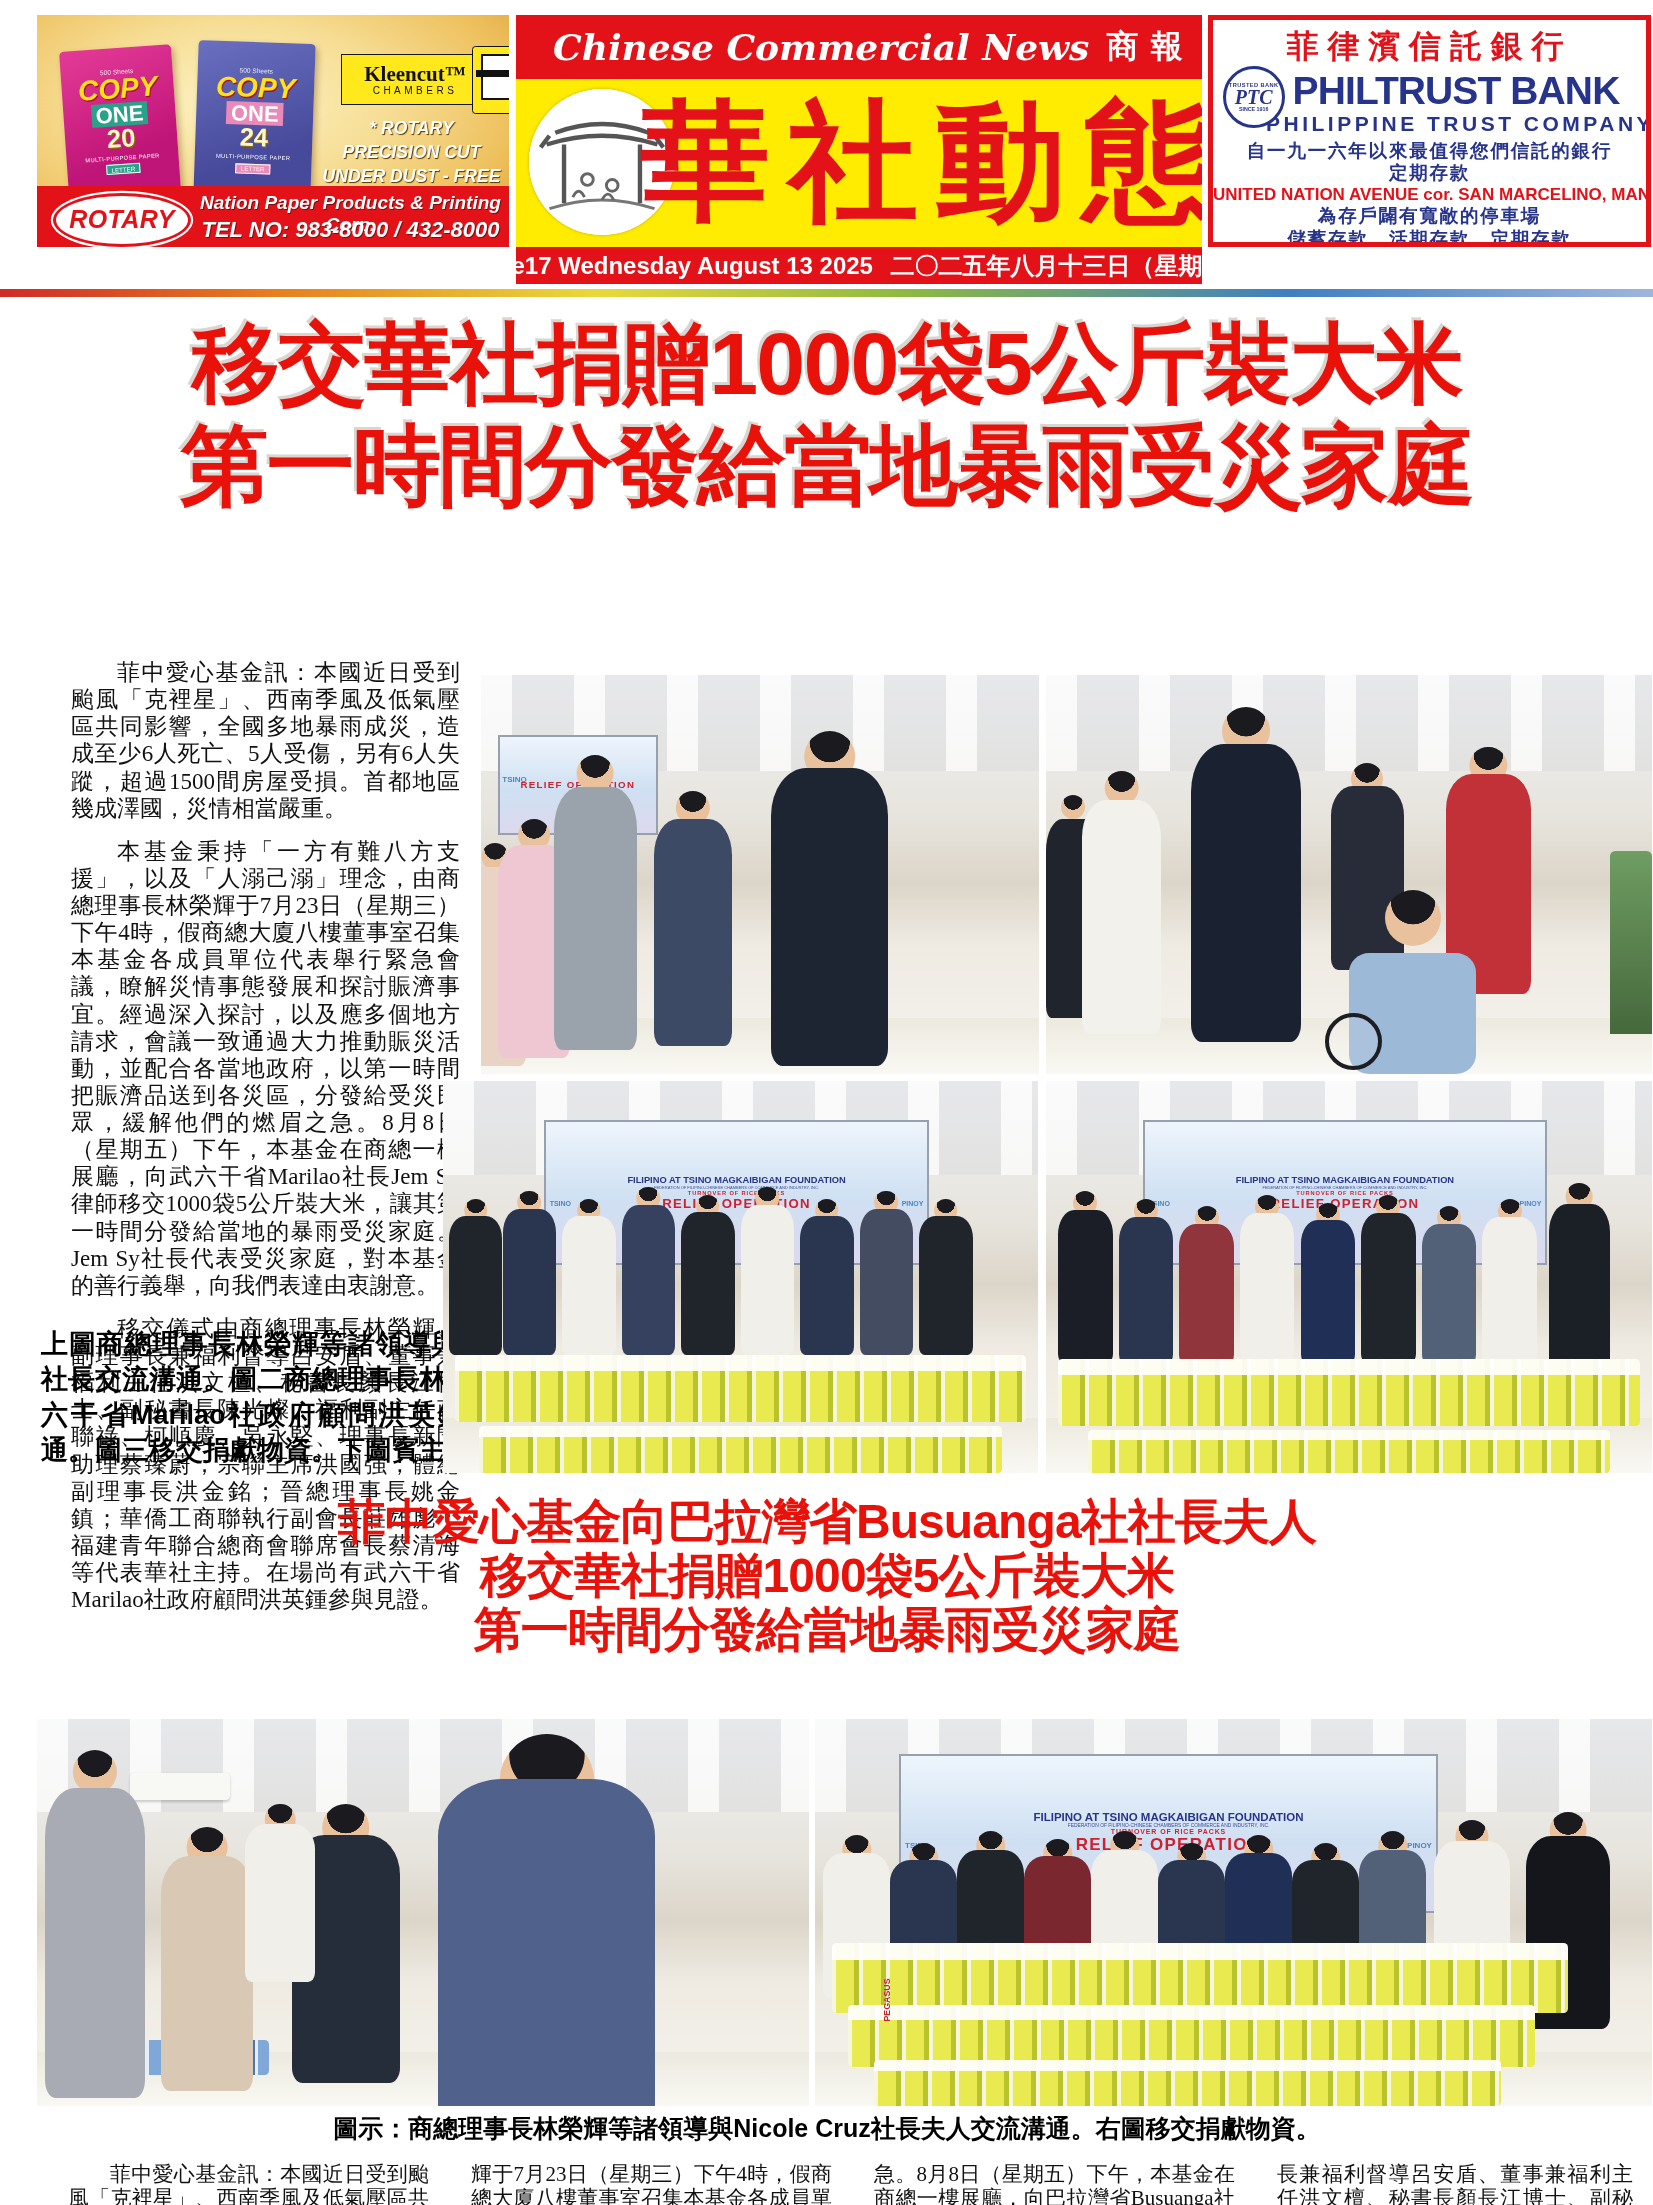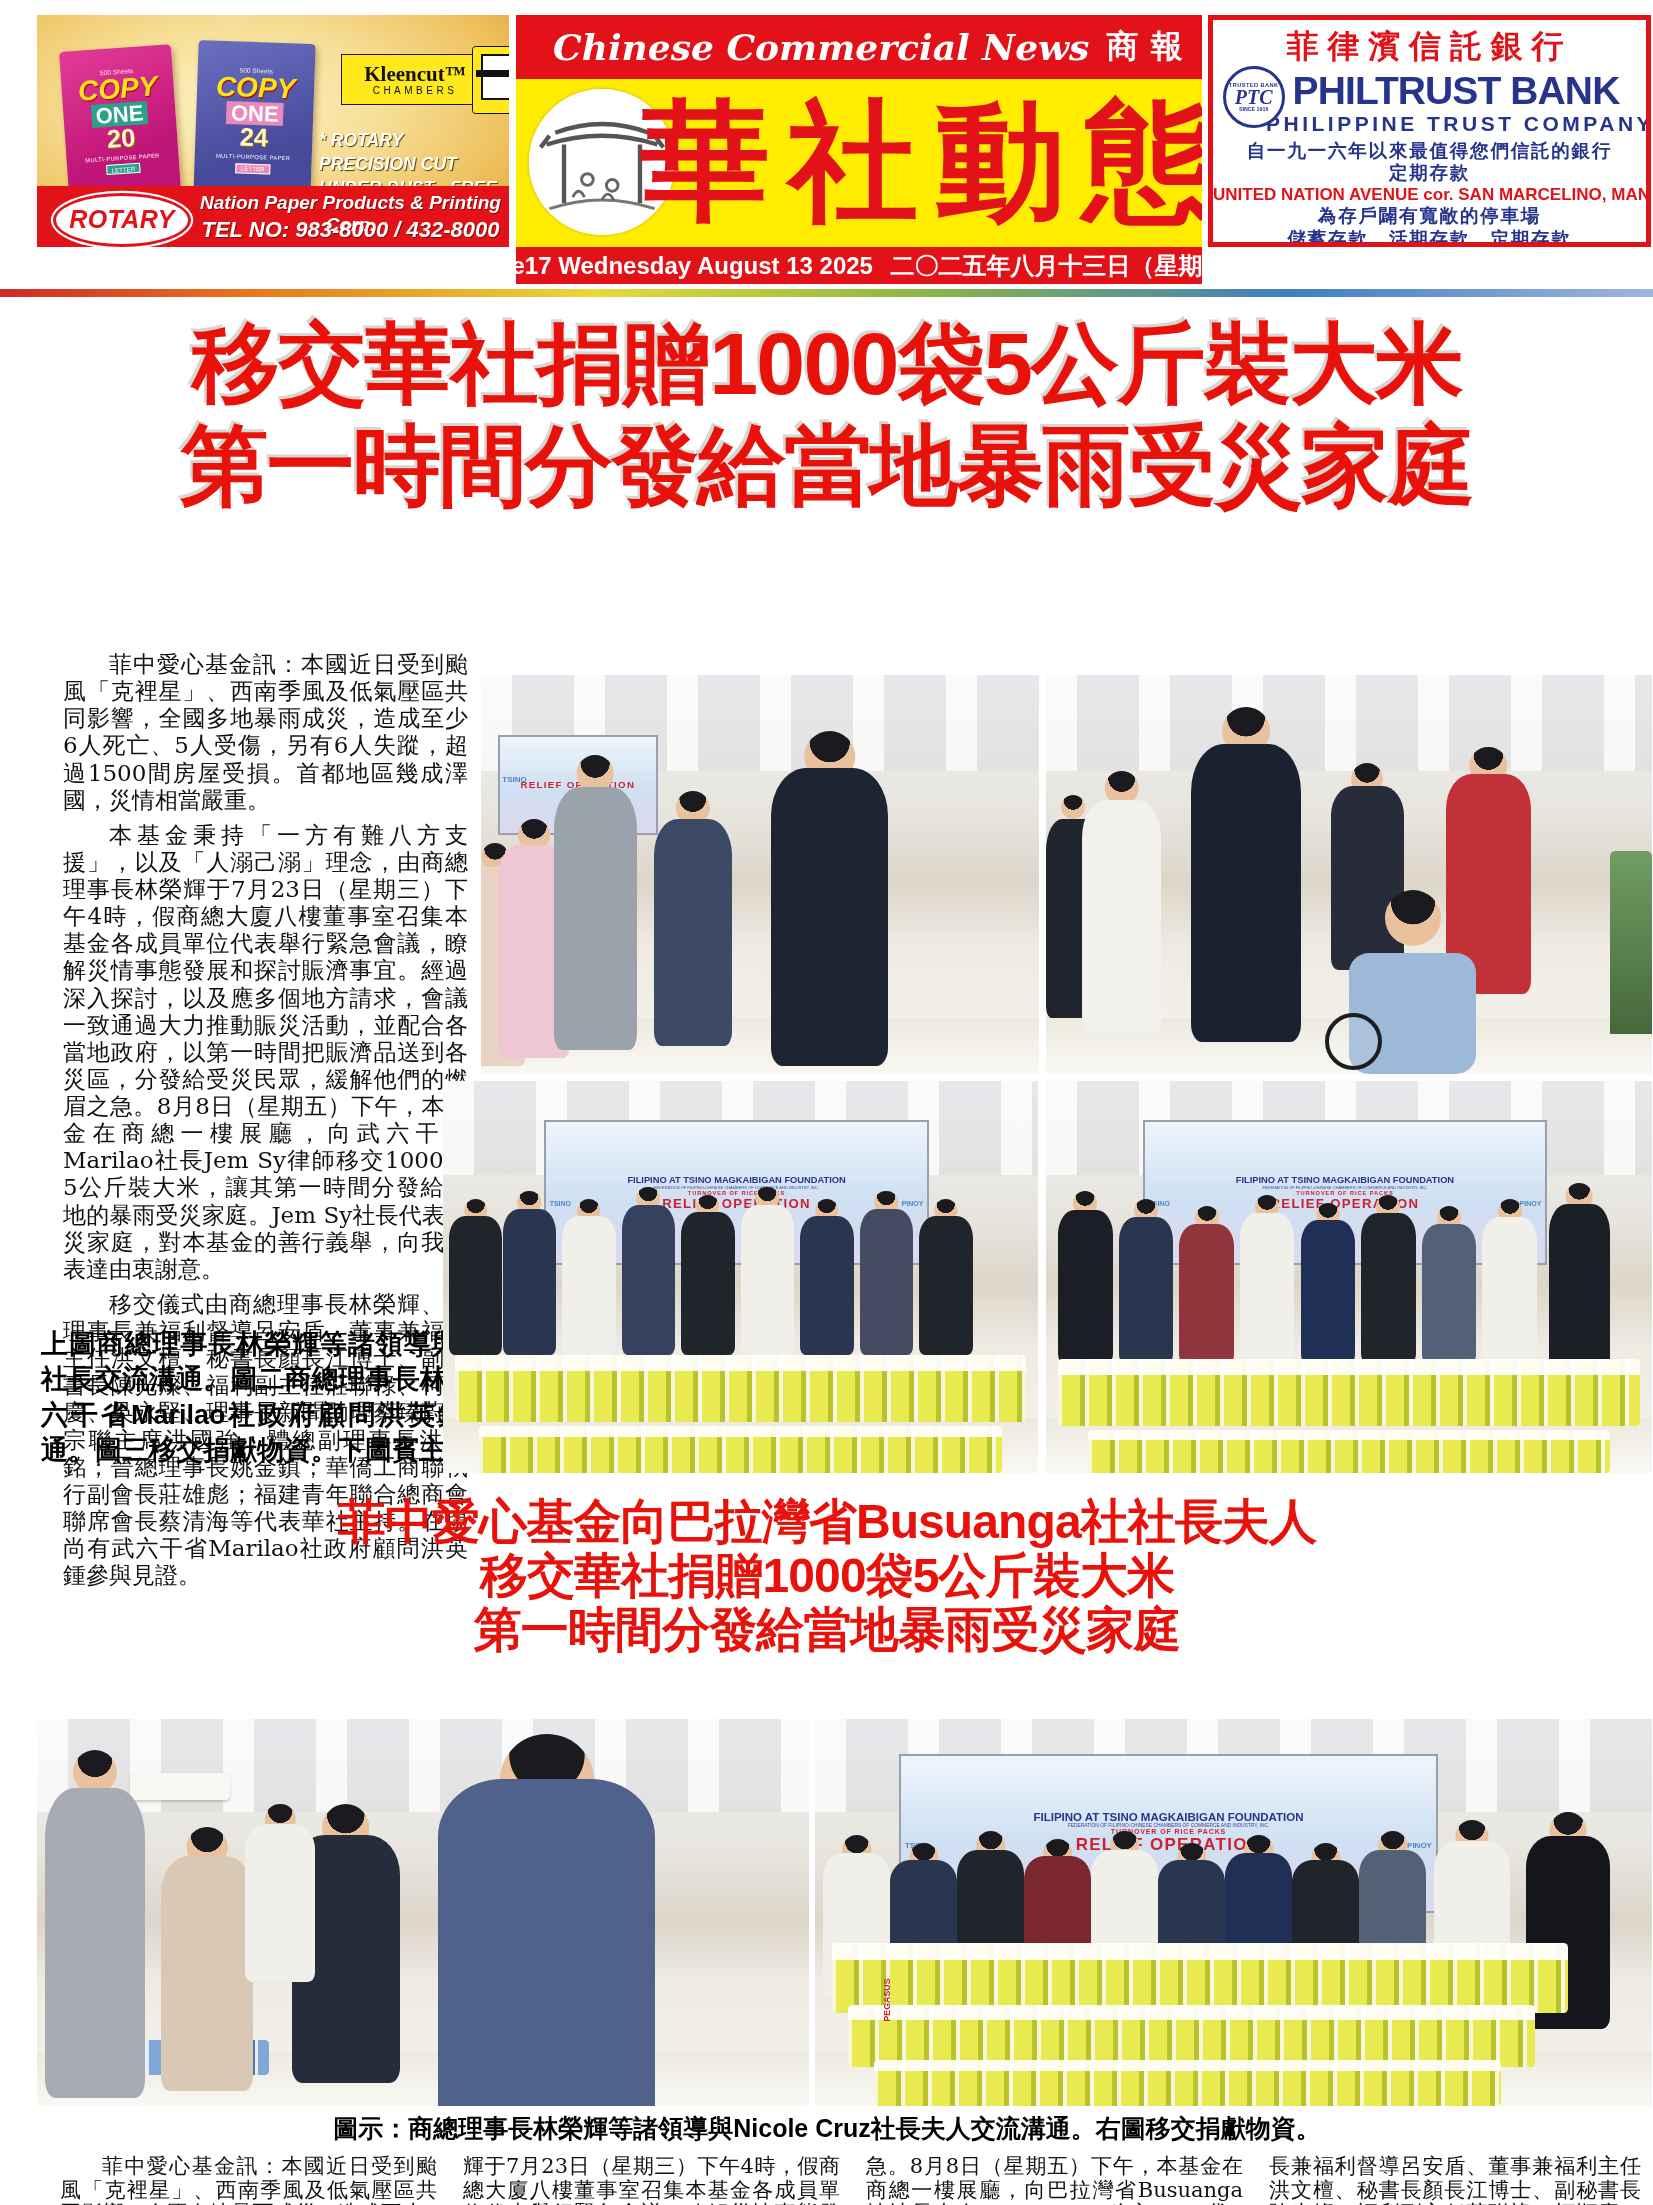--- a/index.html
+++ b/index.html
@@ -18,21 +18,21 @@
   .copybox .cb-num{font-weight:900;font-size:25.6px;line-height:1;color:#fff7c8;text-shadow:0.9px 1.3px 0 #8d6c00;}
   .copybox .cb-mpp{font-size:5.7px;color:#fff;margin-top:3.5px;letter-spacing:0.4px;}
   .copybox .cb-letter{font-size:6.2px;color:#fff;background:#2aa189;margin-top:3.5px;padding:0.4px 4.4px;border:0.4px solid #fff;}
   .kleencut{position:absolute;left:304px;top:39px;width:146px;height:49px;background:#ffe81c;border:1.8px solid #1a1a1a;
             display:flex;flex-direction:column;align-items:center;justify-content:center;font-family:"Liberation Serif",serif;}
   .kleencut .k1{font-size:21px;font-weight:900;color:#111;line-height:1;}
   .kleencut .k2{font-size:10px;letter-spacing:3.5px;color:#111;font-family:"Liberation Sans",sans-serif;}
   .cutter{position:absolute;left:435px;top:31px;width:53px;height:66px;background:#ffe81c;border:1.8px solid #111;border-radius:3.5px;}
   .cutter:before{content:"";position:absolute;left:8px;top:7px;width:29px;height:42px;background:#fff;border:2.6px solid #111;}
   .cutter:after{content:"";position:absolute;left:2.6px;top:23px;width:42px;height:7px;background:#111;}
-  .adL-slogan{position:absolute;left:282px;top:114px;width:185px;text-align:left;
+  .adL-slogan{position:absolute;left:282px;top:102px;width:185px;text-align:center;
               font-family:"Liberation Sans",sans-serif;font-weight:900;font-style:italic;
               font-size:17.6px;line-height:1.35;color:#fff;text-shadow:0.9px 1.3px 0.9px #5c3a00;}
   .adL-band{position:absolute;left:0;bottom:0;width:100%;height:61px;background:#e31219;}
   .nappco{position:absolute;left:16px;top:6.2px;width:132px;height:48px;background:#fff;border:3.1px solid #e31219;
           box-shadow:0 0 0 2.2px #fff;border-radius:50%;display:flex;align-items:center;justify-content:center;}
   .nappco span{font-family:"Liberation Sans",sans-serif;font-weight:900;font-style:italic;font-size:25px;color:#e31219;letter-spacing:0.4px;}
   .adL-corp{position:absolute;left:159px;top:5.3px;width:309px;text-align:center;font-family:"Liberation Sans",sans-serif;
             font-weight:900;font-style:italic;color:#fff;font-size:19px;line-height:1.2;text-shadow:0.9px 0.9px 0 #7e0a0a;}
   .adL-tel{position:absolute;left:159px;top:31px;width:309px;text-align:center;font-family:"Liberation Sans",sans-serif;
            font-weight:900;font-style:italic;color:#fff;font-size:22px;text-shadow:0.9px 0.9px 0 #7e0a0a;}
@@ -68,21 +68,21 @@
 
   
   .hl{position:absolute;left:0;width:1654px;text-align:center;font-family:"Liberation Sans",sans-serif;
       font-weight:900;color:#e8120b;white-space:nowrap;}
   .hl1{top:313px;font-size:88px;line-height:1.16;letter-spacing:-1.8px;text-shadow:-2.6px -3.5px 0 rgba(185,178,170,.55);}
   .hl2{top:1497px;font-size:48px;line-height:1.05;letter-spacing:-0.9px;}
   .hl2 div{margin-bottom:3.5px;}
 
   
   .bodytxt{position:absolute;font-family:"DejaVu Serif",serif;color:#111;text-align:justify;}
-  .bodytxt p{margin:8px;text-indent:2em;}
+  .bodytxt p{margin:16px;text-indent:2em;font-family:Liberation Serif, serif;}
   .a1txt{left:55px;top:643px;width:421px;font-size:23px;line-height:1.18;}
   .cap{font-family:"Liberation Sans",sans-serif;font-weight:900;color:#000;}
   .a1cap{position:absolute;left:41px;top:1327px;width:514px;font-size:27px;line-height:1.31;text-align:justify;}
   .a2cap{position:absolute;left:0;top:2112px;width:1654px;text-align:center;font-size:25px;}
   .col{position:absolute;top:2147px;width:393px;font-size:21px;line-height:1.13;}
 
   
   .ph{position:absolute;overflow:hidden;background:linear-gradient(180deg,#f0f1f3 0%,#e7e4dd 36%,#dcd5c9 52%,#efebe3 68%,#f5f3ed 100%);}
   .ph .ceil{position:absolute;top:0;left:0;right:0;height:24%;
             background:repeating-linear-gradient(90deg,rgba(255,255,255,.8) 0 31px,rgba(208,210,216,.35) 31px 93px);opacity:.85;}

